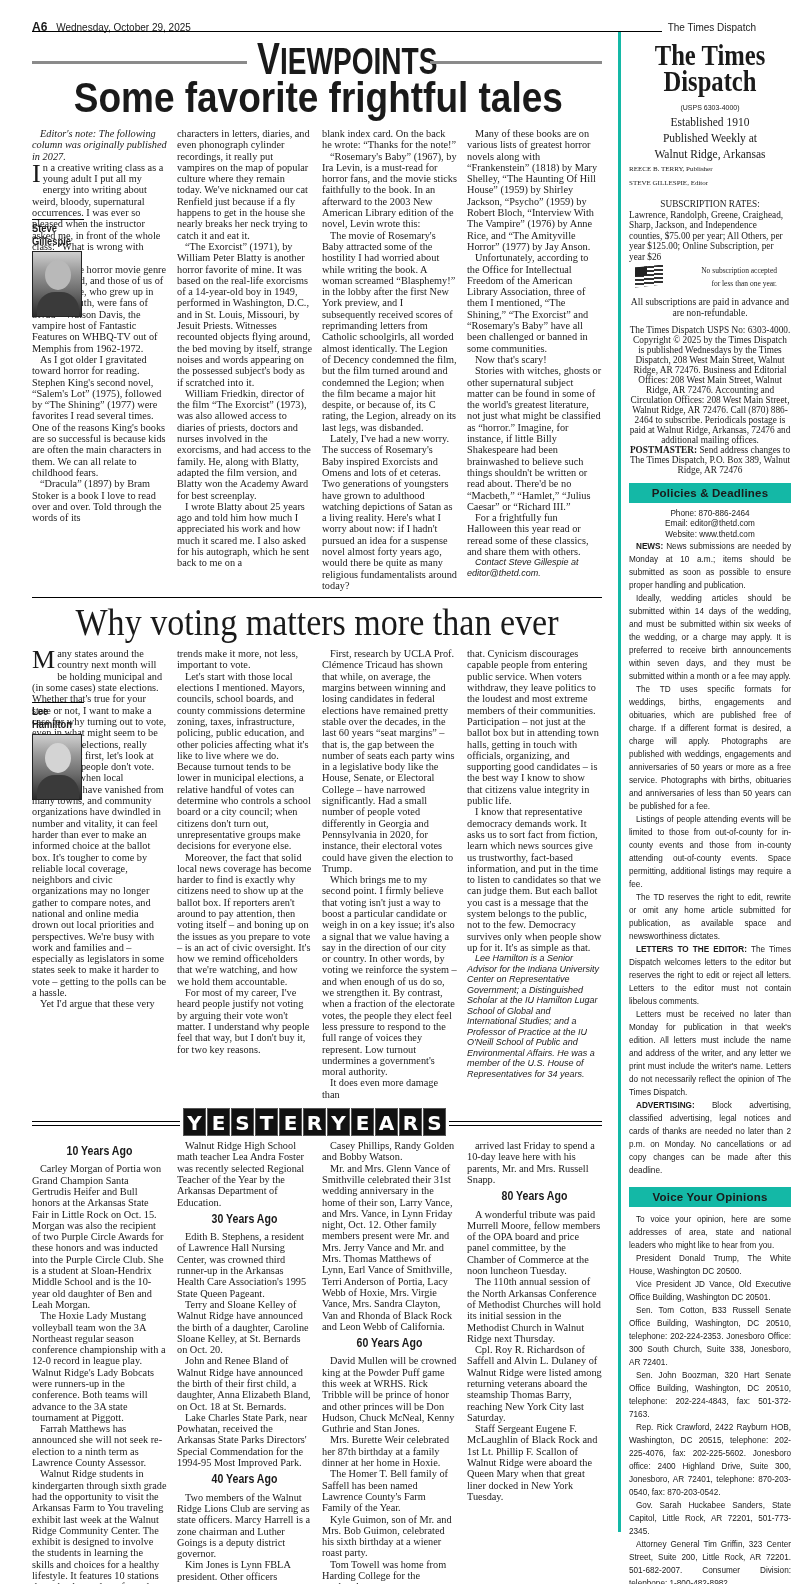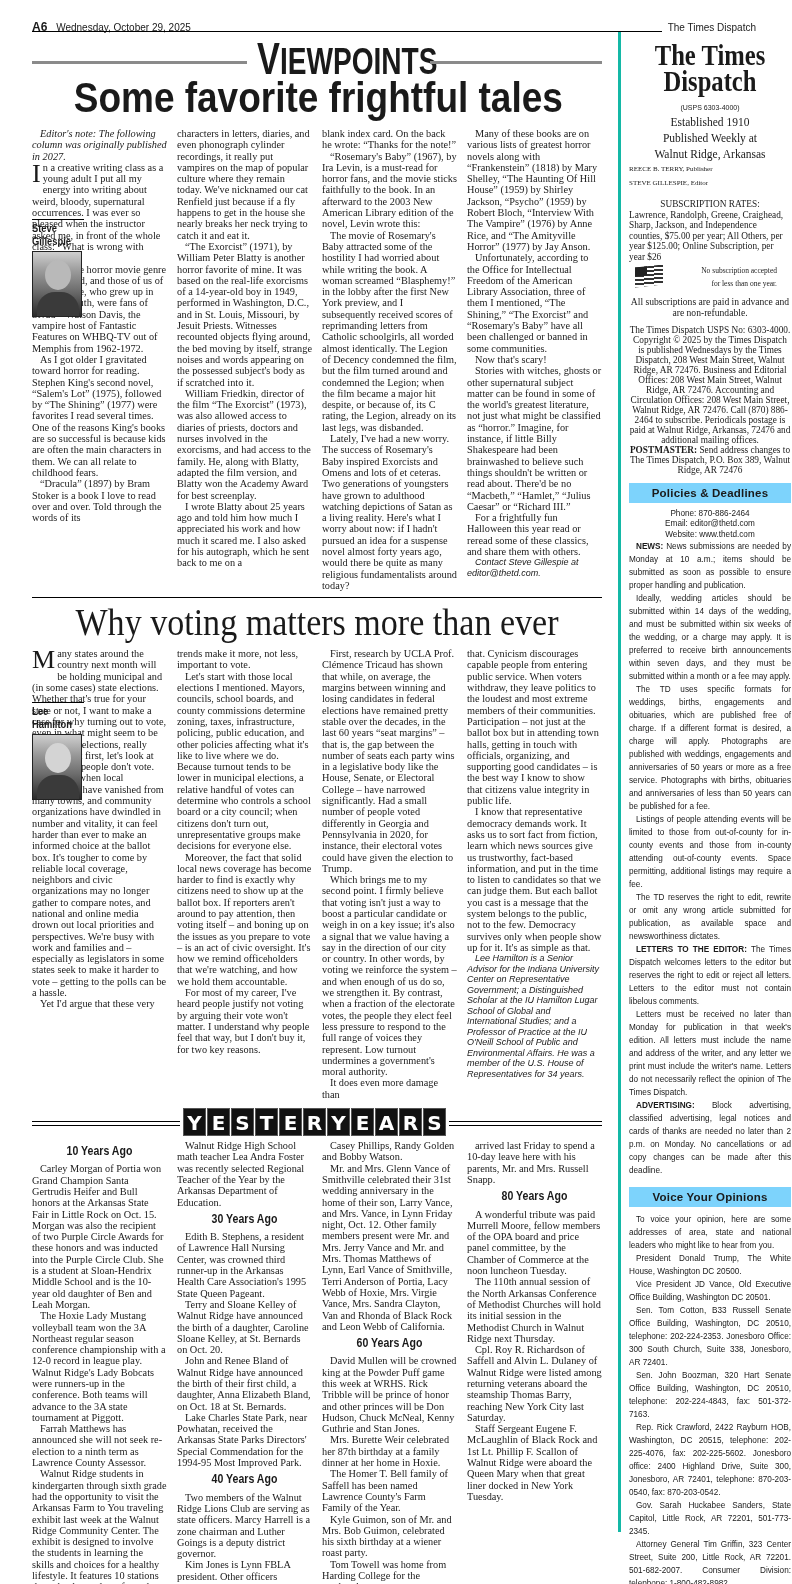--- a/index.html
+++ b/index.html
@@ -57,21 +57,21 @@
   .est { font-size: 11.5px; line-height: 14px; margin-top: 2px; }
   .staff { text-align: left; font-size: 7px; line-height: 12px; margin-top: 2px; }
   .rates { margin-top: 10px; font-size: 9.3px; line-height: 10.5px; }
   .rates .left { text-align: left; }
   .flag-row { display: flex; align-items: flex-start; margin-top: 2px; }
   .flag { width: 28px; height: 20px; margin: 2px 6px 0 6px; background: repeating-linear-gradient(180deg, #333 0 2px, #fff 2px 4px); position: relative; transform: skewY(-6deg); }
   .flag::before { content: ""; position: absolute; left: 0; top: 0; width: 12px; height: 9px; background: #222; }
   .flag-text { font-size: 7.5px; line-height: 13px; text-align: right; flex: 1; padding-right: 14px; }
   .paid { margin-top: 6px; font-size: 9.6px; }
   .box-pub { margin-top: 6px; font-size: 9.3px; line-height: 10px; }
-  .rail-hdr { background: #7dd3fc; font-family: "Liberation Sans", sans-serif; font-weight: bold; font-size: 11.5px; height: 20px; line-height: 20px; margin: 8px 0 6px; letter-spacing: 0.2px; }
+  .rail-hdr { background: #14b8a6; font-family: "Liberation Sans", sans-serif; font-weight: bold; font-size: 11.5px; height: 20px; line-height: 20px; margin: 8px 0 6px; letter-spacing: 0.2px; }
   .contact { font-family: "Liberation Sans", sans-serif; font-size: 8.2px; line-height: 10.5px; }
   .policy { font-family: "Liberation Sans", sans-serif; font-size: 8.2px; line-height: 13px; text-align: justify; }
   .policy p { text-indent: 7px; }
   .policy b { font-weight: bold; }
 </style>
 </head>
 <body>
 
 <div class="page">
 
@@ -269,21 +269,21 @@
       <div class="contact">
         <div>Phone: 870-886-2464</div>
         <div>Email: editor@thetd.com</div>
         <div>Website: www.thetd.com</div>
       </div>
       <div class="policy">
         <p><b>NEWS:</b> <span>News submissions are needed by Monday at 10 a.m.; items should be submitted as soon as possible to ensure proper handling and publication.</span></p>
         <p><span>Ideally, wedding articles should be submitted within 14 days of the wedding, and must be submitted within six weeks of the wedding, or a charge may apply. It is preferred to receive birth announcements within seven days, and they must be submitted within a month or a fee may apply.</span></p>
         <p><span>The TD uses specific formats for weddings, births, engagements and obituaries, which are published free of charge. If a different format is desired, a charge will apply. Photographs are published with weddings, engagements and anniversaries of 50 years or more as a free service. Photographs with births, obituaries and anniversaries of less than 50 years can be published for a fee.</span></p>
         <p><span>Listings of people attending events will be limited to those from out-of-county for in-county events and those from in-county attending out-of-county events. Space permitting, additional listings may require a fee.</span></p>
-        <p><span>The TD reserves the right to edit, rewrite or omit any wrong article submitted for publication, as available space and newsworthiness dictates.</span></p>
+        <p><span>The TD reserves the right to edit, rewrite or omit any home article submitted for publication, as available space and newsworthiness dictates.</span></p>
         <p><b>LETTERS TO THE EDITOR:</b> <span>The Times Dispatch welcomes letters to the editor but reserves the right to edit or reject all letters. Letters to the editor must not contain libelous comments.</span></p>
         <p><span>Letters must be received no later than Monday for publication in that week's edition. All letters must include the name and address of the writer, and any letter we print must include the writer's name. Letters do not necessarily reflect the opinion of The Times Dispatch.</span></p>
         <p><b>ADVERTISING:</b> <span>Block advertising, classified advertising, legal notices and cards of thanks are needed no later than 2 p.m. on Monday. No cancellations or ad copy changes can be made after this deadline.</span></p>
       </div>
 
       <div class="rail-hdr" style="margin-top:10px;">Voice Your Opinions</div>
       <div class="policy">
         <p>To voice your opinion, here are some addresses of area, state and national leaders who might like to hear from you.</p>
         <p>President Donald Trump, The White House, Washington DC 20500.</p>
         <p>Vice President JD Vance, Old Executive Office Building, Washington DC 20501.</p>

